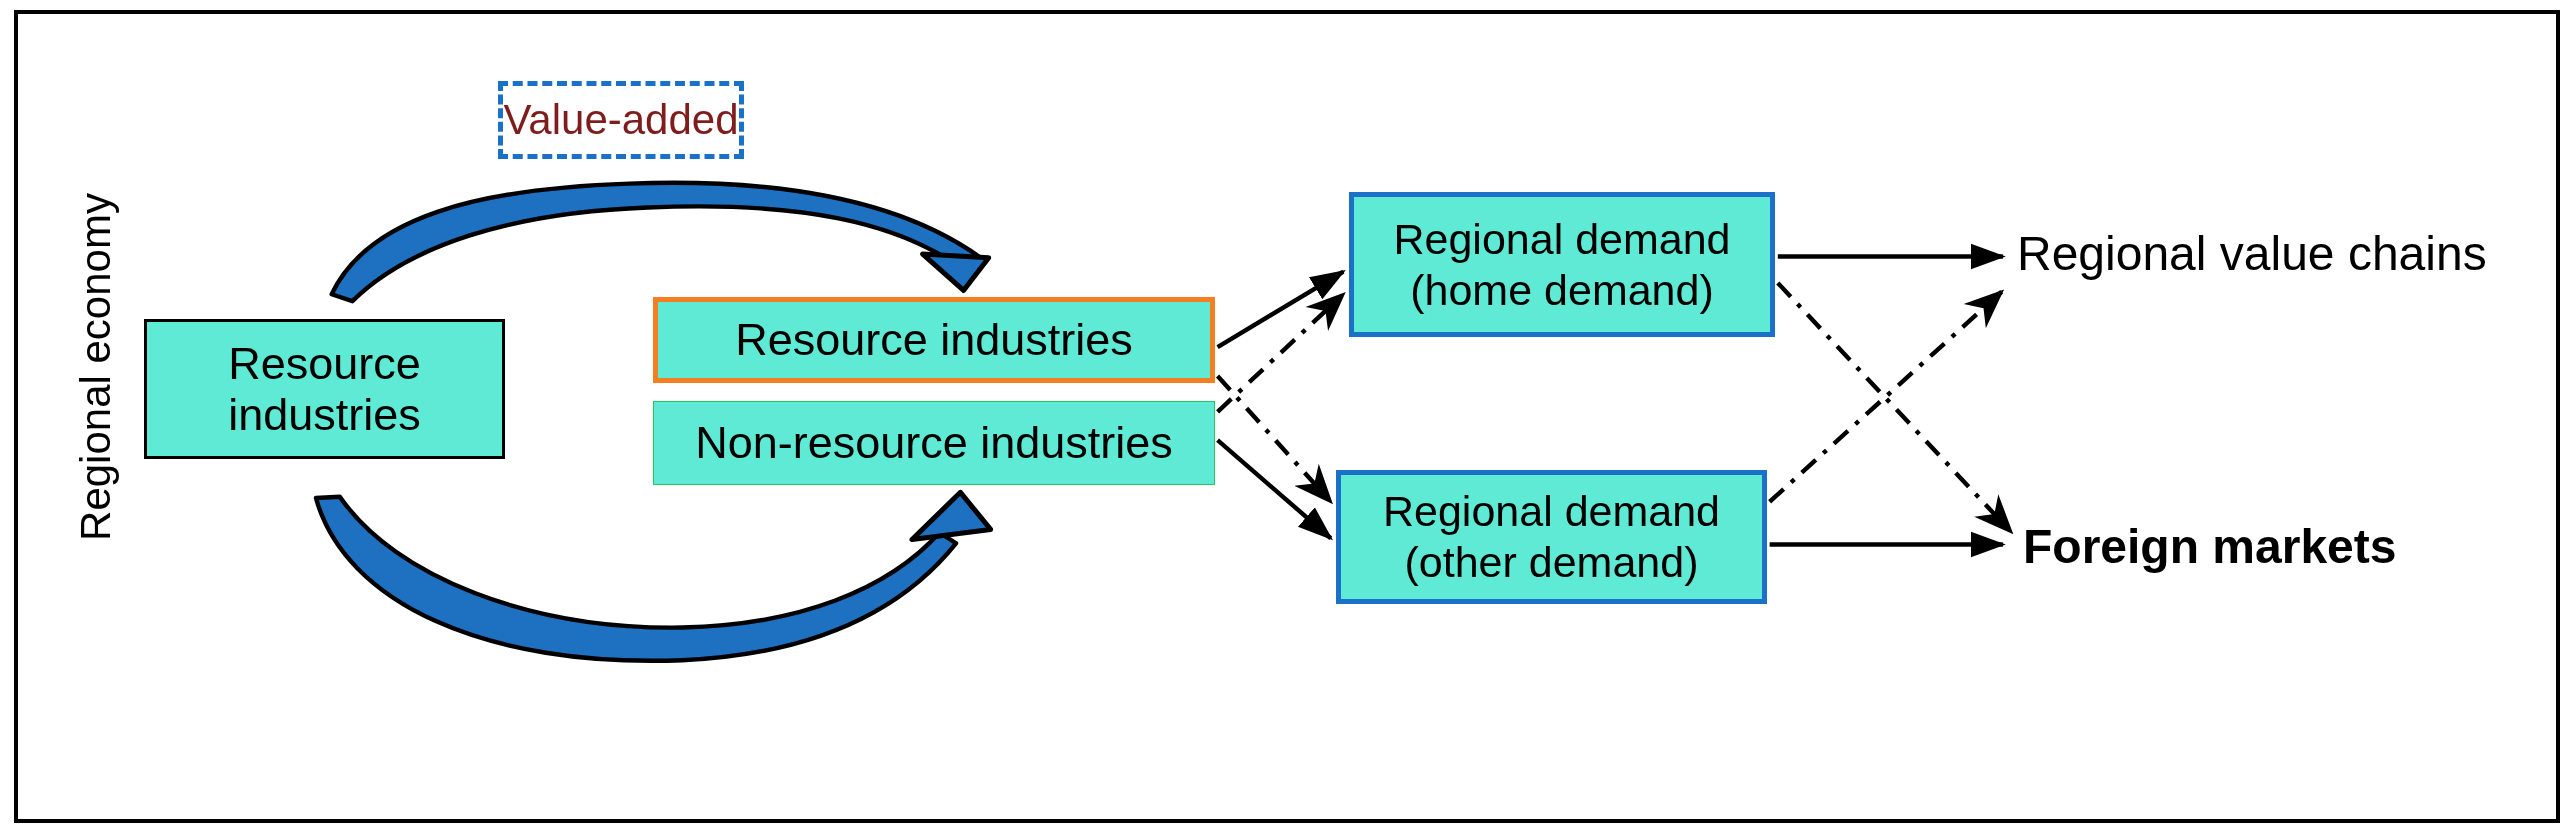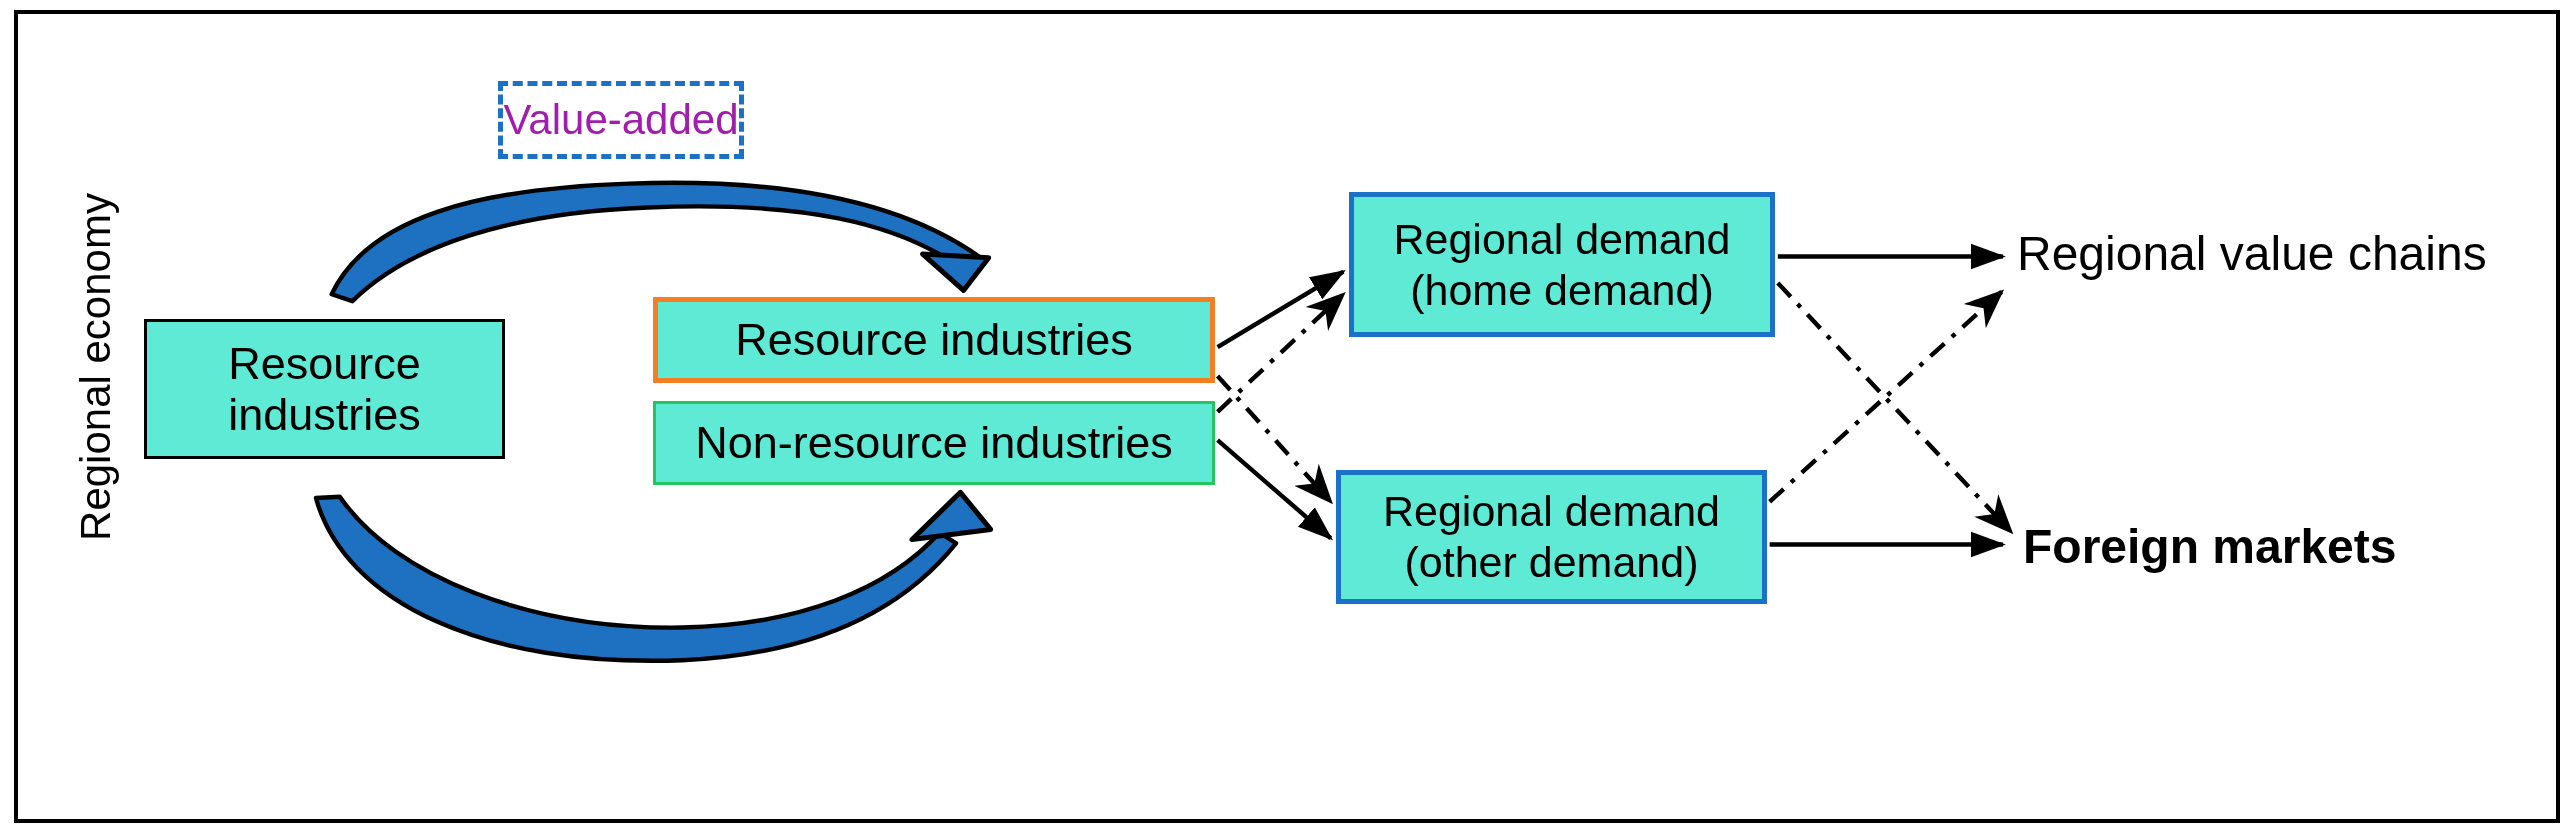--- a/index.html
+++ b/index.html
@@ -18,27 +18,27 @@
   #arrow-layer{position:absolute;left:0;top:0;width:2576px;height:835px;z-index:1;}
   .node{
     position:absolute;box-sizing:border-box;z-index:2;
     display:flex;align-items:center;justify-content:center;
     text-align:center;background:#5eead4;
   }
   .node .ln{display:block;}
   #black-box{left:144px;top:319px;width:361px;height:140px;border:3.8px solid #000;font-size:45px;line-height:1.14;}
   #black-box .inner{width:264px;}
   #orange-box-1{left:653px;top:297px;width:562px;height:86px;border:5px solid #F57E22;font-size:45px;}
-  #orange-box-2{left:653px;top:401px;width:562px;height:84px;border:3px solid #22c55e;font-size:45px;}
+  #orange-box-2{left:653px;top:401px;width:562px;height:84px;border:1px solid #22c55e;font-size:45px;}
   #blue-box-1{left:1349px;top:192px;width:426px;height:145px;border:5px solid #1B71C8;font-size:43px;line-height:1.18;flex-direction:column;}
   #blue-box-2{left:1336px;top:470px;width:431px;height:134px;border:5px solid #1B71C8;font-size:43px;line-height:1.18;flex-direction:column;}
   .tag{
     position:absolute;box-sizing:border-box;z-index:2;background:#fff;
     display:flex;align-items:center;justify-content:center;text-align:center;
-    border:5px dashed #1B71C8;color:#a21caf;
+    border:5px dashed #1B71C8;color:#7f1d1d;
   }
   #value-added-tag{left:498px;top:81px;width:246px;height:78px;font-size:42px;}
   #implicit-co2-tag{left:501px;top:662px;width:241px;height:75px;font-size:40px;}
   .endpoint{
     position:absolute;z-index:2;font-size:48px;white-space:nowrap;
     height:57px;line-height:57px;
   }
   #domestic-label{left:2017px;top:225px;}
   #foreign-label{left:2023px;top:518px;font-weight:bold;}
   #regional-economy{

